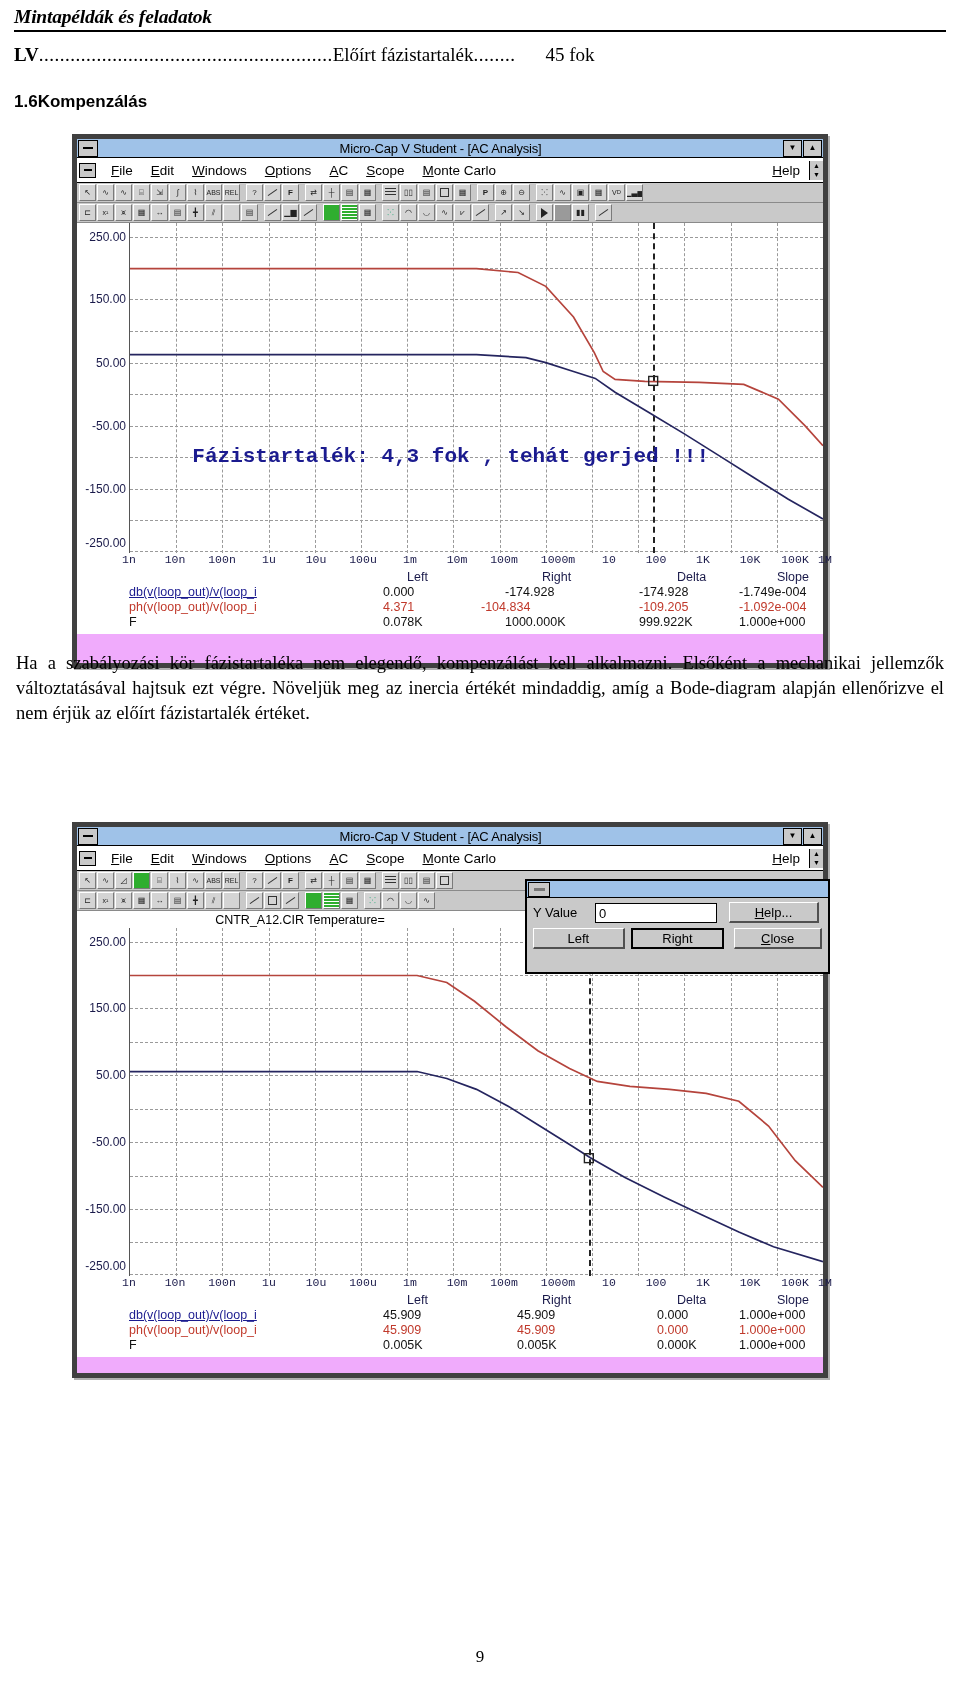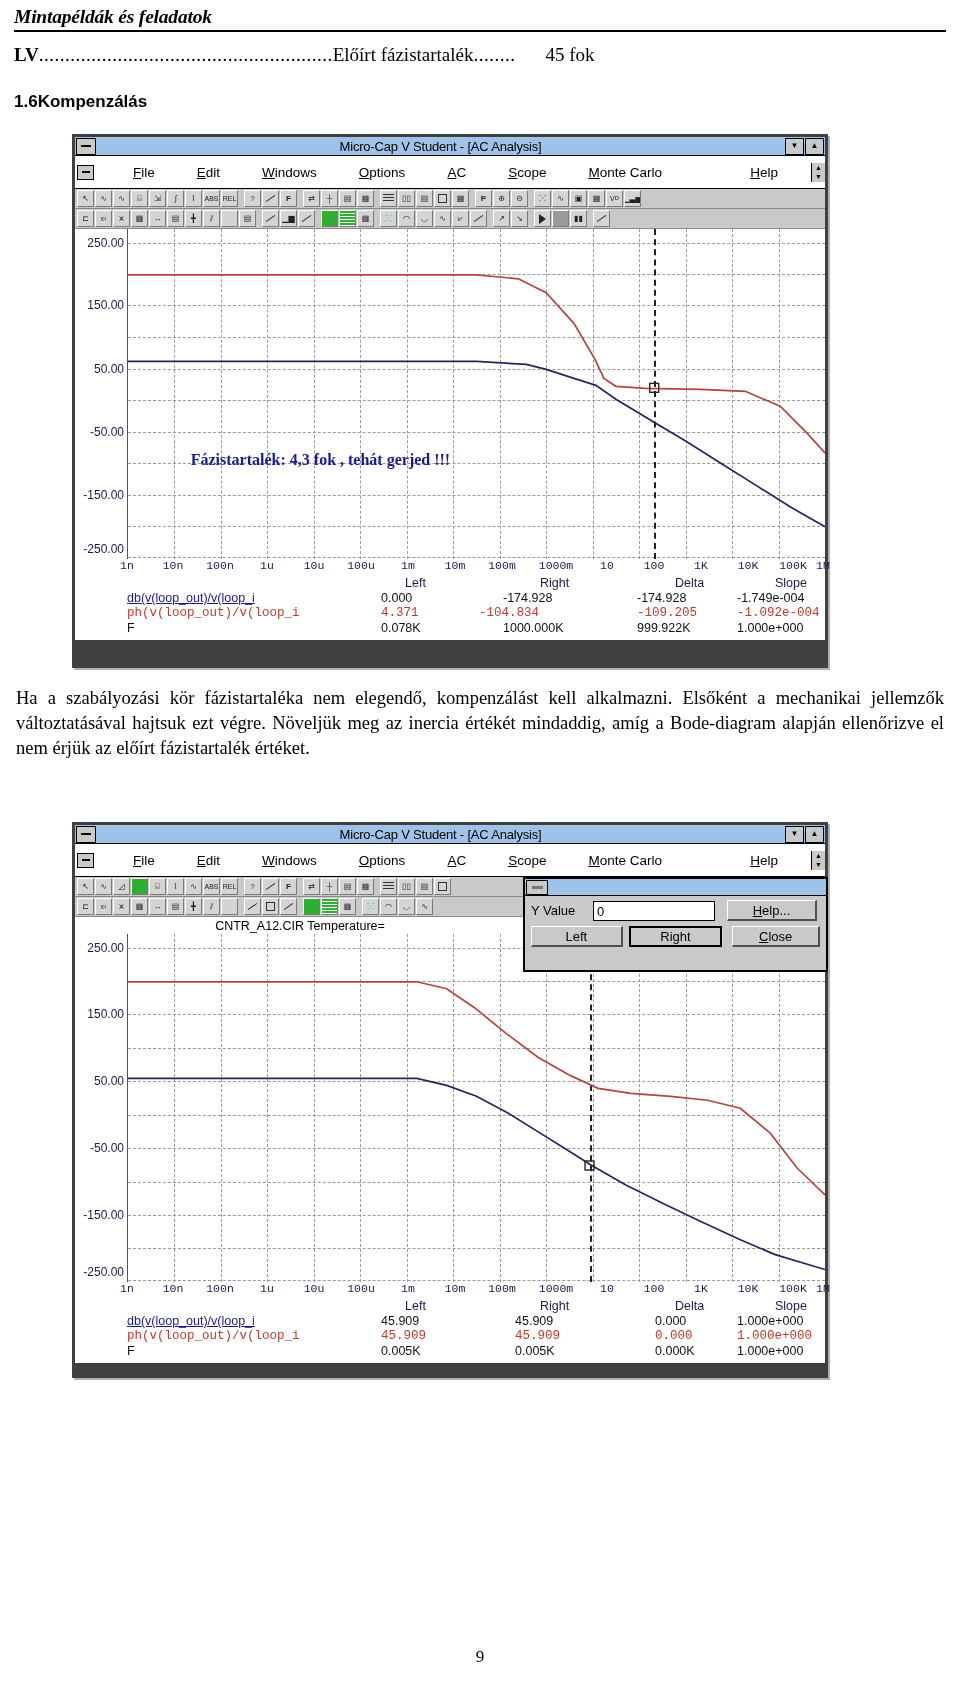--- a/index.html
+++ b/index.html
@@ -43,22 +43,22 @@
   .para {
     font-family:"Liberation Serif", serif;
     font-size:18.5px; line-height:1.34;
     text-align:justify;
   }
   .para.p1 { margin-top:10px; }
 
   
   .mcwin {
     position:relative;
-    background:#404040;
-    border:3px solid #404040;
+    background:#f0abfc;
+    border:5px solid #404040;
     box-shadow: 2px 2px 0 #b0b0b0;
     font-family:"Liberation Sans", sans-serif;
     color:#000;
   }
   .titlebar {
     display:flex; align-items:center;
     height:19px; background:#9fc2e8;
     border-bottom:1px solid #000;
   }
   .tb-btn {
@@ -72,24 +72,23 @@
   }
   .tb-right { display:flex; }
   .tb-arrow {
     width:19px; height:17px; margin:1px 1px 1px 0;
     background:#c9c9c9; border:1px solid #000;
     display:flex; align-items:center; justify-content:center;
     font-size:8px; line-height:1;
   }
 
   .menubar {
-    display:flex; align-items:center; height:33px;
+    display:flex; align-items:center; height:25px;
     background:#fff; border-bottom:1px solid #000;
     padding-left:2px;
-    gap:24px;
   }
   .menubar .sysbox {
     width:17px; height:15px; background:#c9c9c9; border:1px solid #000;
     display:flex; align-items:center; justify-content:center; margin-right:6px;
   }
   .menubar .sysbox .minus { width:8px; height:2px; background:#000; }
   .menu-item { font-size:13.5px; margin:0 9px; white-space:nowrap; }
   .menu-item u { text-decoration:underline; }
   .menu-spacer { flex:1; }
   .menu-scroll {
@@ -141,40 +140,40 @@
     position:relative; flex:1; border-left:1px solid #555;
     background:#fff;
   }
   .gridv, .gridh { position:absolute; }
   .gridv { top:0; bottom:0; width:0; border-left:1px dashed #9a9a9a; }
   .gridh { left:0; right:0; height:0; border-top:1px dashed #9a9a9a; }
   .cursorline { position:absolute; top:0; bottom:0; width:0; border-left:2px dashed #222; }
   .curve { position:absolute; inset:0; }
   .annot {
     position:absolute;
-    font-family:Liberation Serif, serif;
-    font-weight:bold; font-size:16px; color:#1b1b8f;
+    font-family:Liberation Mono, monospace;
+    font-weight:bold; font-size:21px; color:#1b1b8f;
     white-space:nowrap;
   }
   .xaxis {
     display:flex; padding-left:52px; font-size:11.5px; color:#1a1a4a;
     position:relative; height:16px;
   }
   .xtick { position:absolute; transform:translateX(-50%); white-space:nowrap;font-family:Liberation Mono, monospace; }
 
   
   .cursortable {
     background:#fff; font-size:12.5px; padding:1px 0 4px 0;
     position:relative;
   }
   .ct-row { position:relative; height:15px; }
   .ct-cell { position:absolute; white-space:nowrap; }
   .ct-head { color:#1a1a4a; }
   .ct-blue { color:#1b1b8f; text-decoration:underline; }
-  .ct-red  { color:#c0392b;font-family:Liberation Mono, monospace; }
+  .ct-red  { color:#c0392b; }
   .ct-black{ color:#111; }
 
   
   .dialog {
     position:absolute; background:#c9c9c9;
     border:2px solid #000; z-index:40;
     font-family:"Liberation Sans", sans-serif;
   }
   .dlg-tb {
     display:flex; align-items:center; height:17px; background:#9fc2e8;
@@ -436,21 +435,21 @@
           <span class="ct-cell ct-black" style="left:52px">F</span>
           <span class="ct-cell ct-black" style="left:306px">0.078K</span>
           <span class="ct-cell ct-black" style="left:428px">1000.000K</span>
           <span class="ct-cell ct-black" style="left:562px">999.922K</span>
           <span class="ct-cell ct-black" style="left:662px">1.000e+000</span>
         </div>
       </div>
     </div>
   </div>
 
-  <div class="para p1" style="position:absolute; left:16px; top:676px; width:928px;">Ha a szabályozási kör fázistartaléka nem elegendő, kompenzálást kell alkalmazni. Elsőként a mechanikai jellemzők változtatásával   hajtsuk ezt végre. Növeljük meg az inercia értékét mindaddig, amíg a Bode-diagram alapján ellenőrizve el nem érjük az előírt fázistartalék értéket.</div>
+  <div class="para p1" style="position:absolute; left:16px; top:641px; width:928px;">Ha a szabályozási kör fázistartaléka nem elegendő, kompenzálást kell alkalmazni. Elsőként a mechanikai jellemzők változtatásával   hajtsuk ezt végre. Növeljük meg az inercia értékét mindaddig, amíg a Bode-diagram alapján ellenőrizve el nem érjük az előírt fázistartalék értéket.</div>
 
   <div class="mcwin" style="position:absolute; left:72px; top:822px; width:756px; height:556px;">
 
     <div class="titlebar">
       <div class="tb-btn">
           <span class="minus"></span>
         </div>
       <div class="tb-title">Micro-Cap V Student - [AC Analysis]</div>
       <div class="tb-right">
         <div class="tb-arrow">▼</div>

